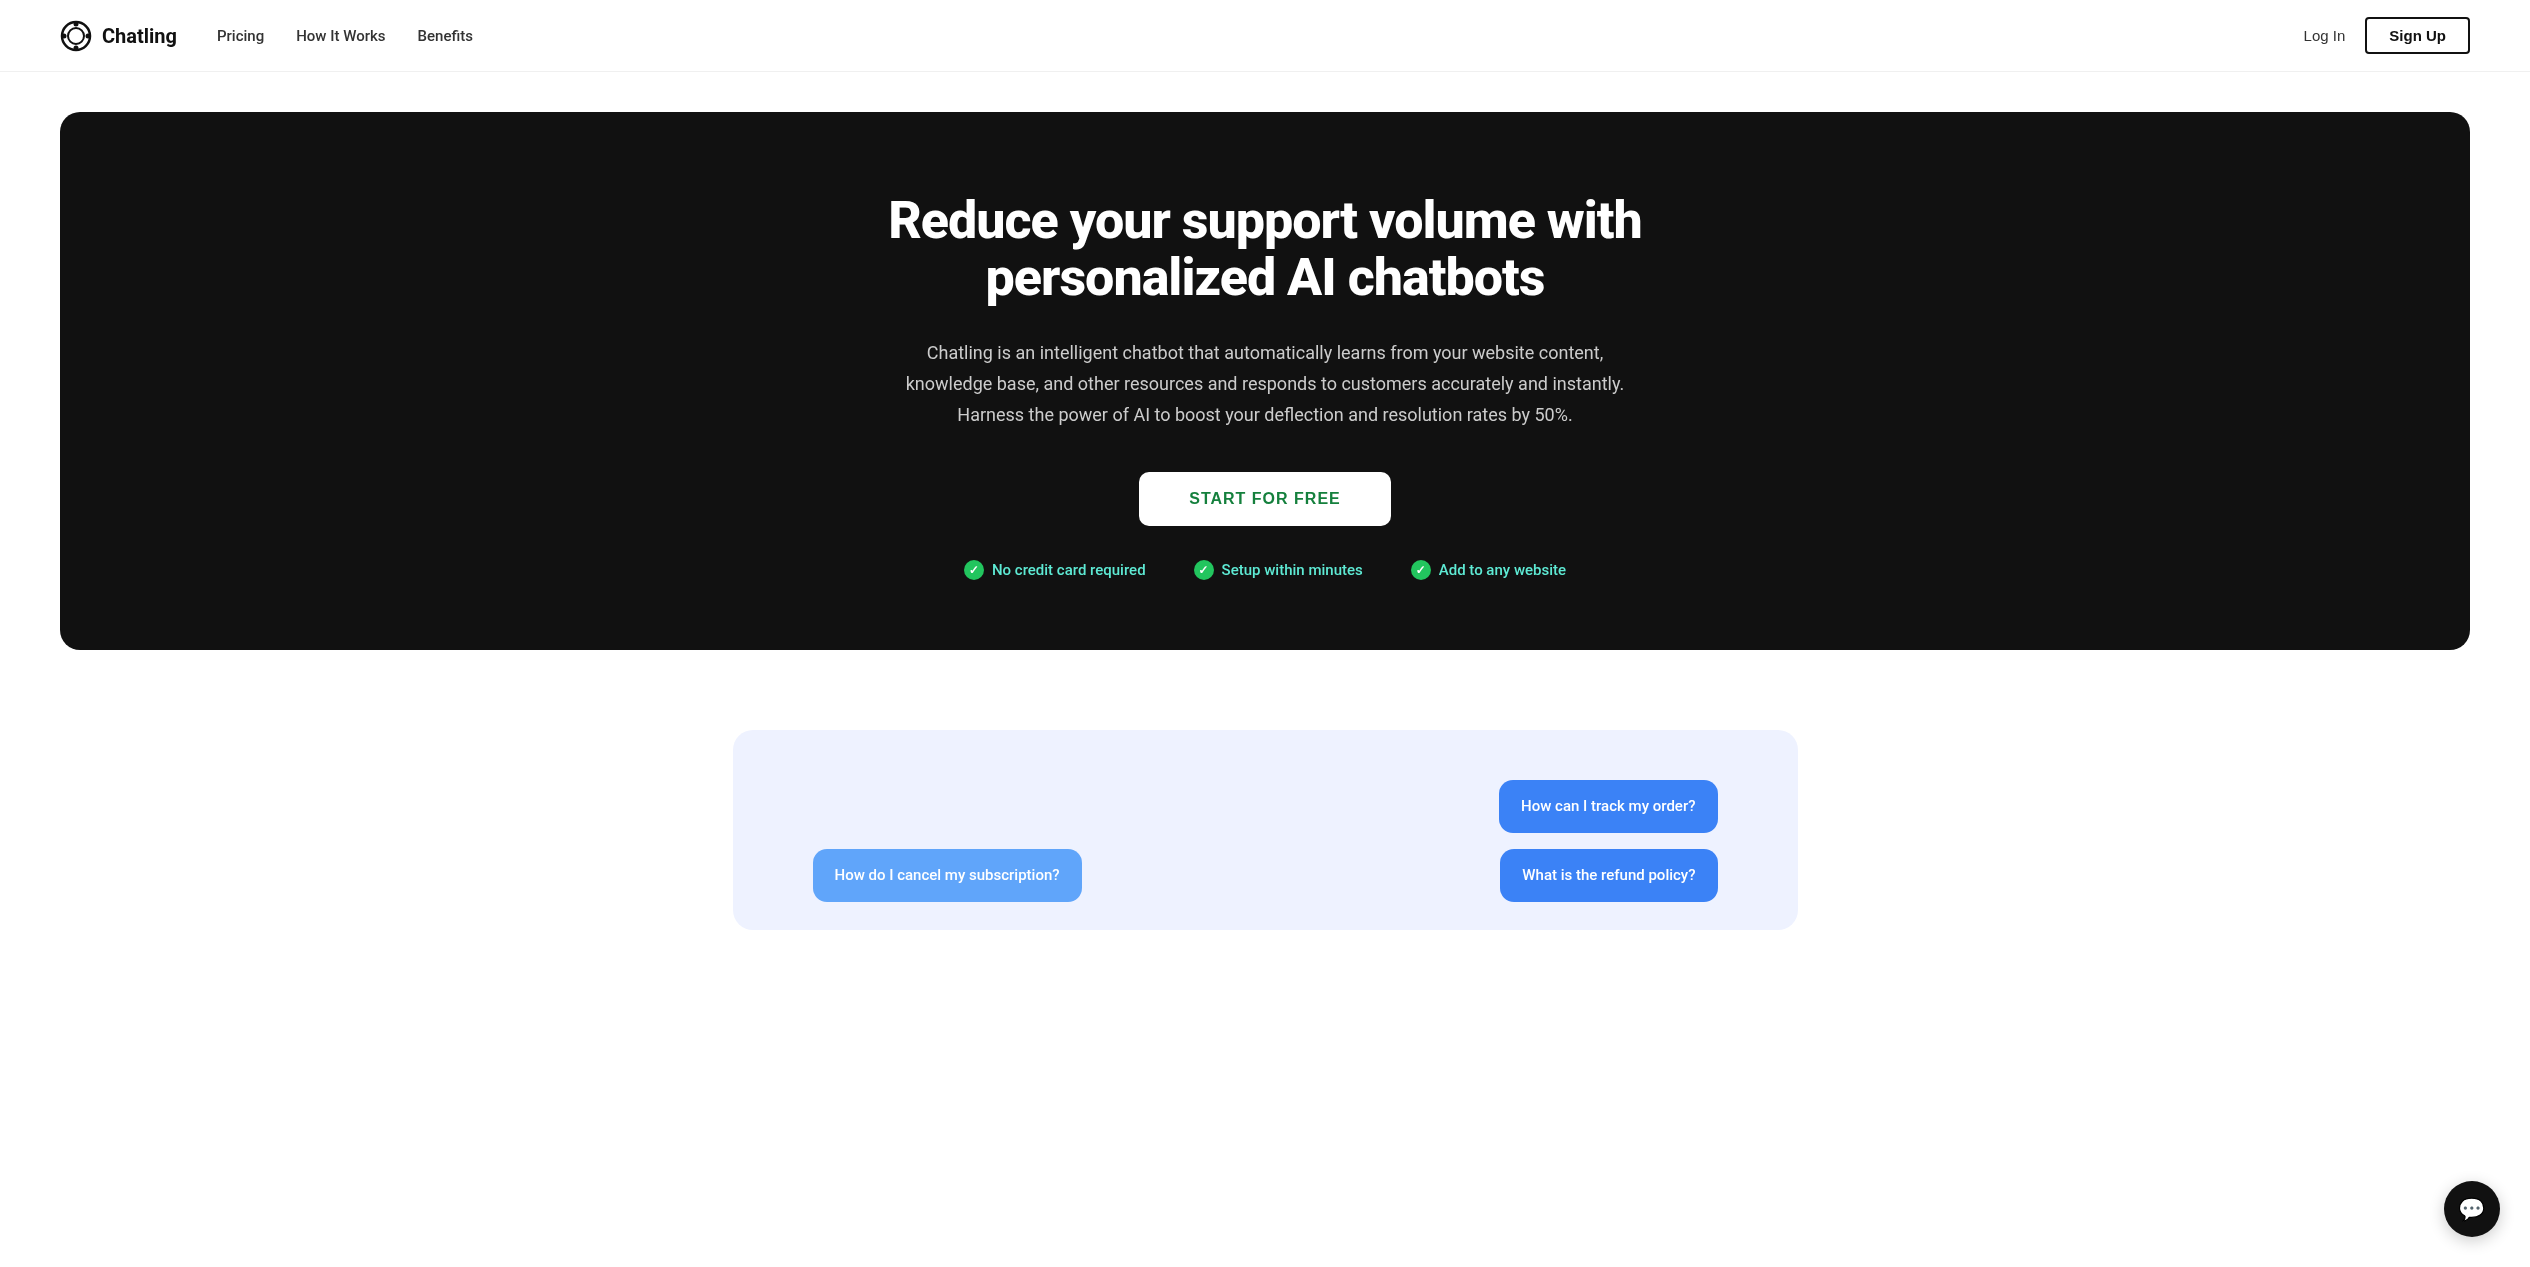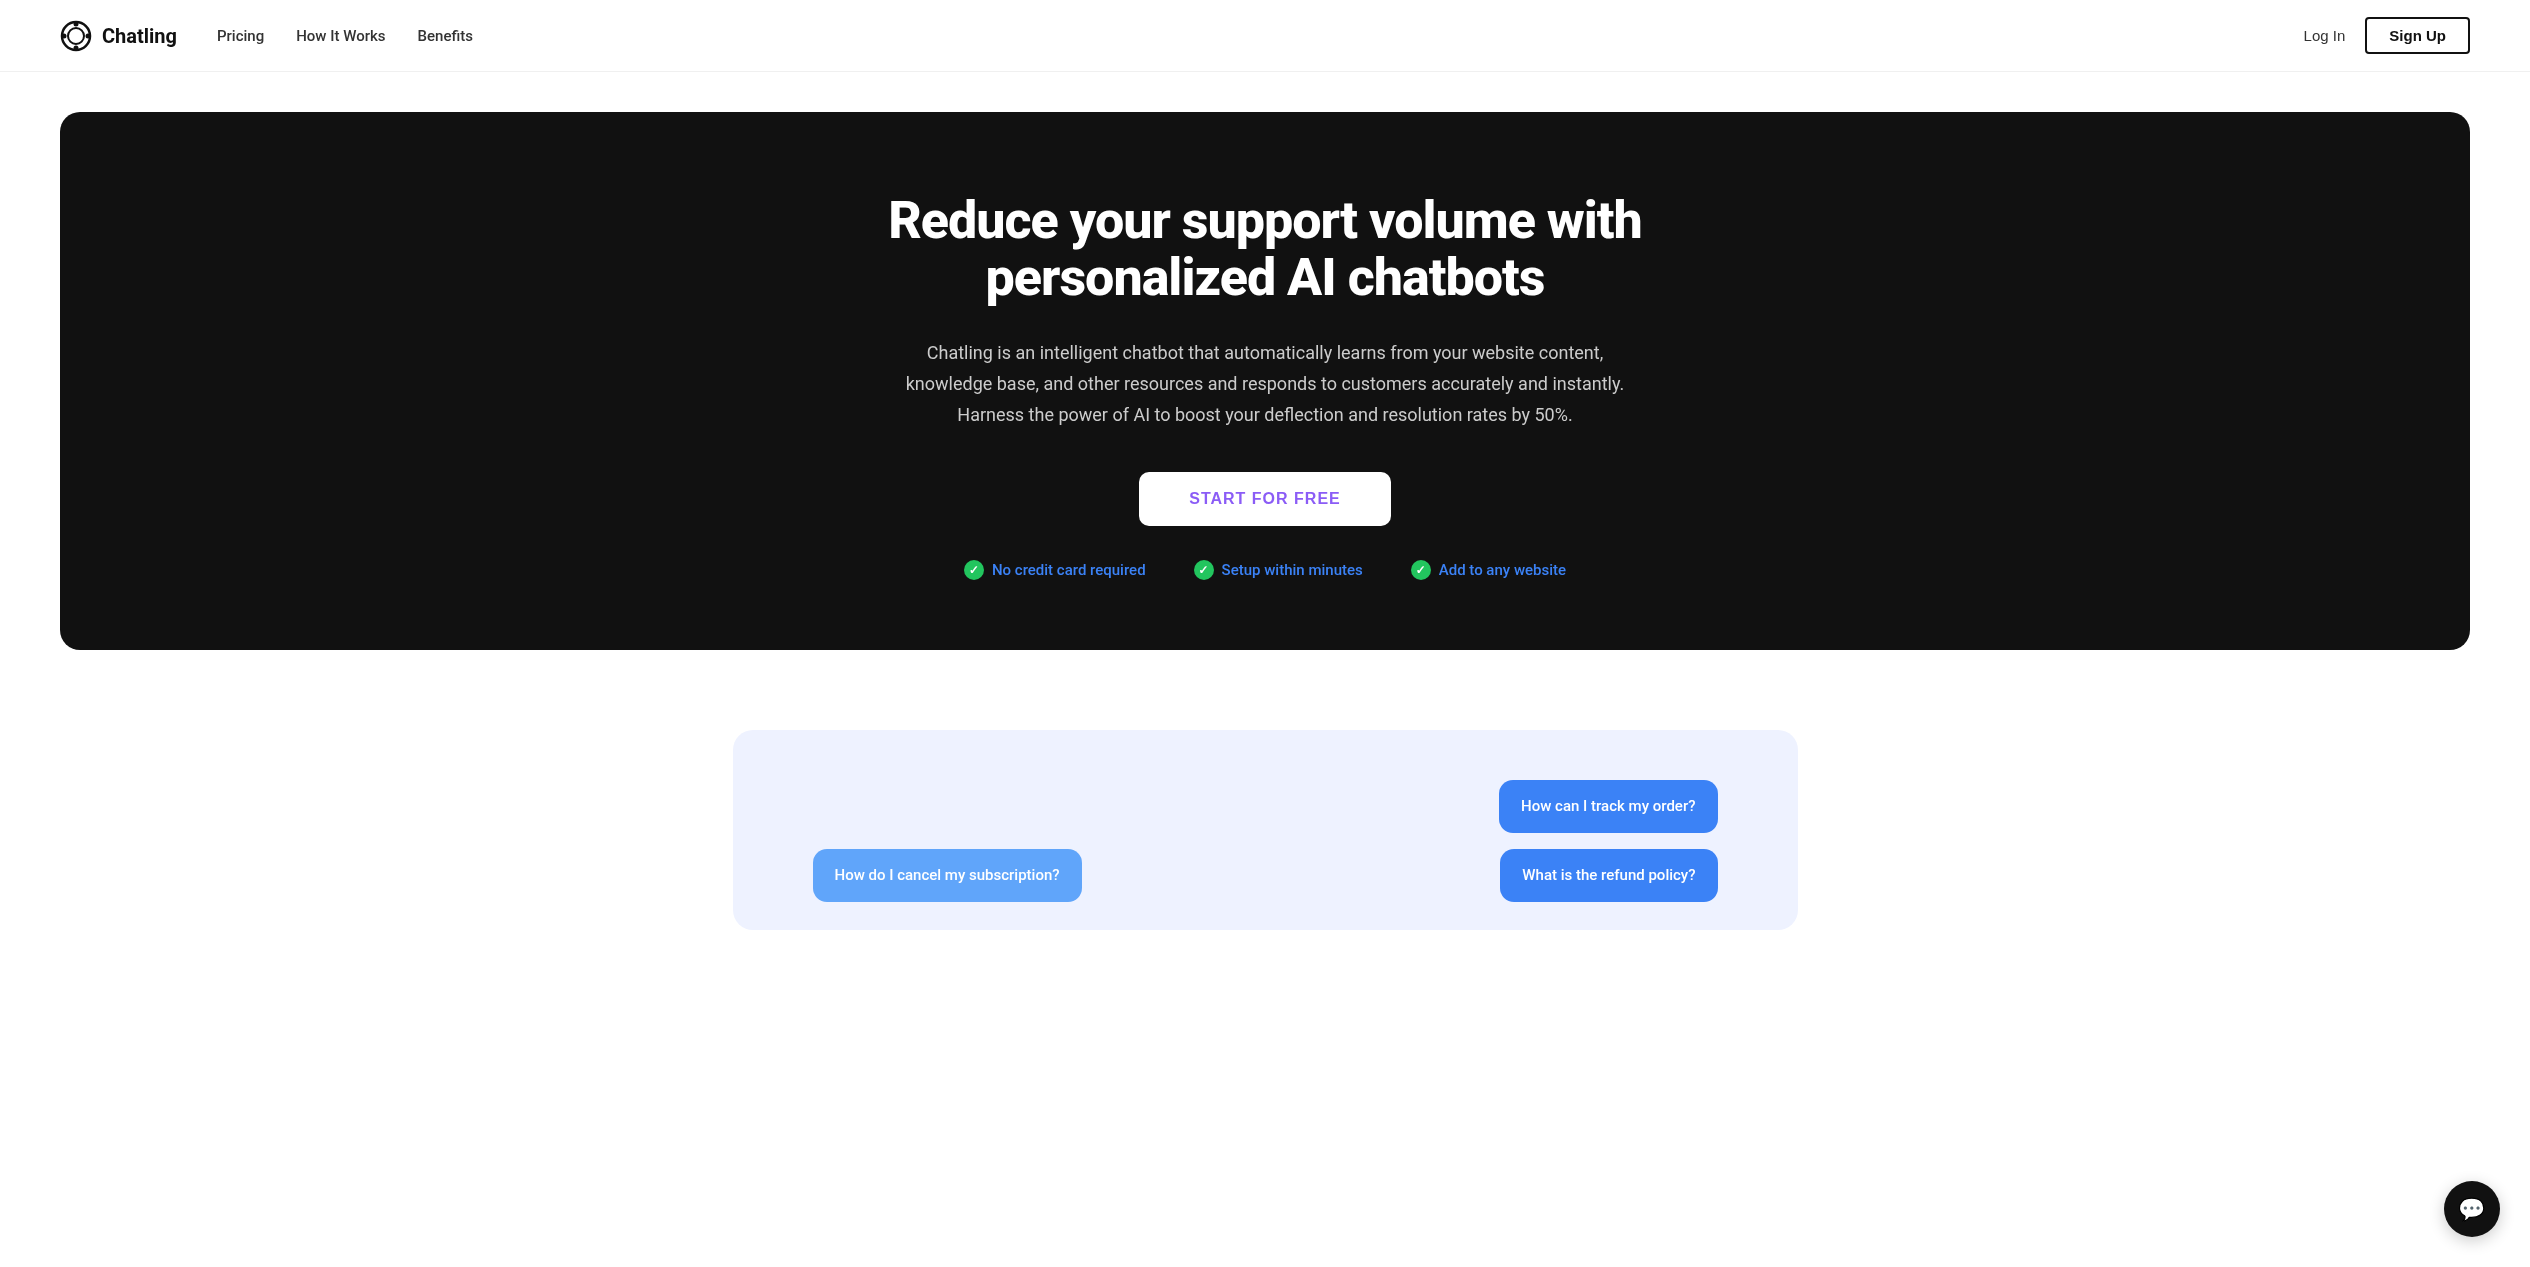--- a/index.html
+++ b/index.html
@@ -107,21 +107,21 @@
       font-size: 18px;
       line-height: 1.7;
       color: #cccccc;
       max-width: 720px;
       margin: 0 auto 42px;
       font-weight: 400;
     }
 
     .btn-cta {
       background: #ffffff;
-      color: #8b5cf6;
+      color: #15803d;
       border: none;
       padding: 18px 50px;
       border-radius: 10px;
       font-size: 16px;
       font-weight: 700;
       letter-spacing: 1px;
       cursor: pointer;
       display: inline-block;
     }
 
@@ -130,21 +130,21 @@
       justify-content: center;
       align-items: center;
       gap: 48px;
       margin-top: 34px;
     }
 
     .feature-item {
       display: flex;
       align-items: center;
       gap: 8px;
-      color: #3b82f6;
+      color: #5eead4;
       font-size: 15px;
       font-weight: 500;
     }
 
     .check-icon {
       width: 20px;
       height: 20px;
       background: #22c55e;
       border-radius: 50%;
       display: flex;

